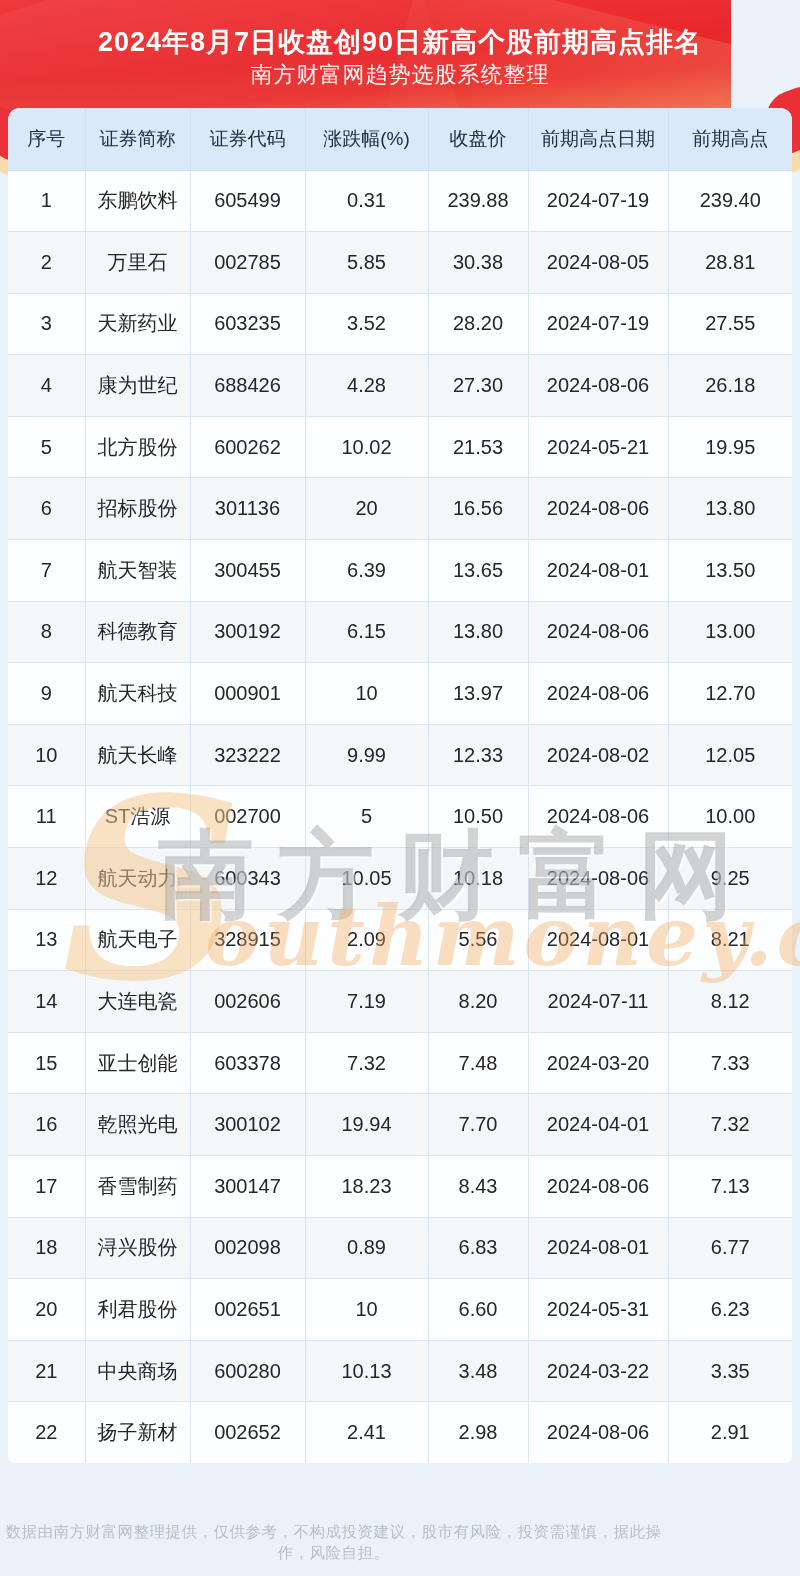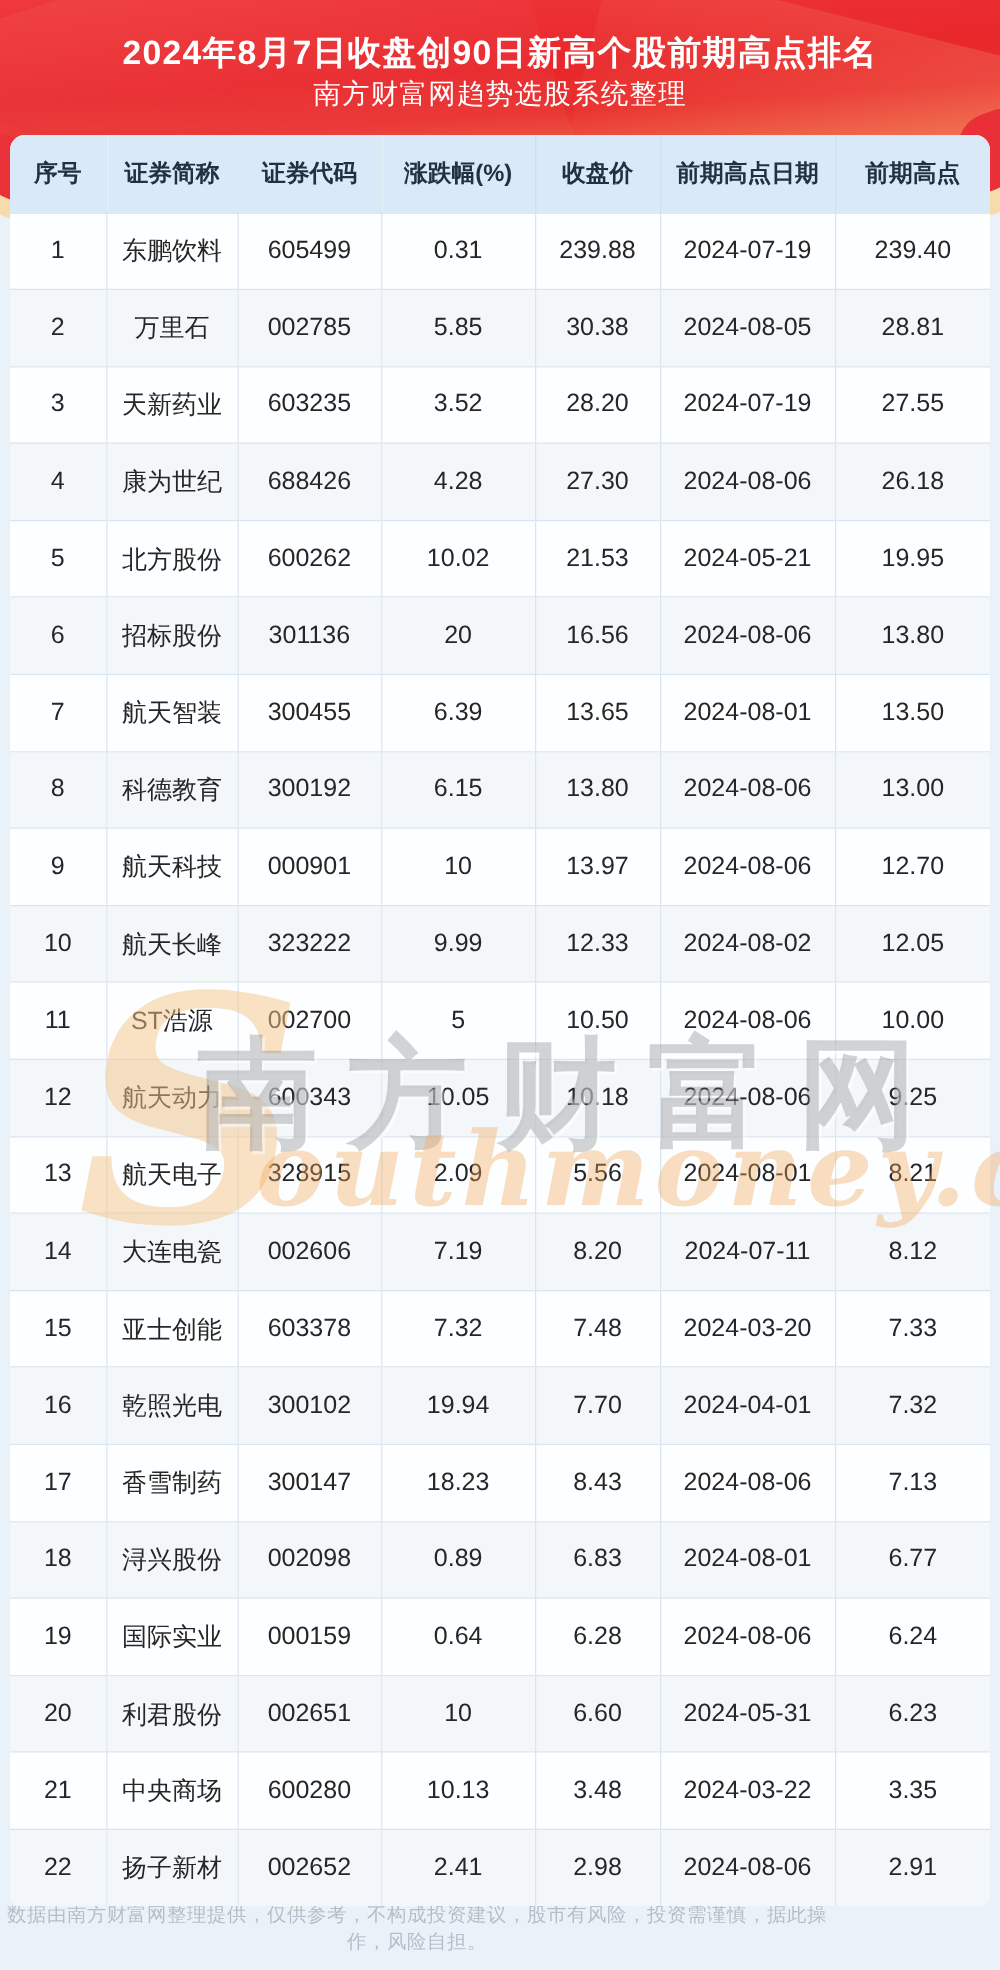--- a/index.html
+++ b/index.html
@@ -8,21 +8,21 @@
     position: relative;
     width: 800px; height: 1576px;
     background: #eaf2f9;
     font-family: "Liberation Sans", "DejaVu Sans", sans-serif;
     overflow: hidden;
   }
 
   
   .banner {
     position: absolute; top: 0; left: 0;
-    width: 800px; height: 164px;
+    width: 731px; height: 164px;
     background: linear-gradient(176deg,
       #ef393c 0%, #e8272b 38%, #e9302e 55%,
       #ef6d4a 78%, #f5ab73 90%, #f8d9a6 100%);
     overflow: hidden;
   }
   .banner .deco1 {
     position: absolute; left: -60px; top: -40px;
     width: 500px; height: 260px;
     background: linear-gradient(35deg, rgba(255,255,255,0.10), rgba(255,255,255,0));
     transform: rotate(-18deg);
@@ -86,21 +86,21 @@
   }
   th, td {
     border: 1px solid #d9e5f0;
     text-align: center; vertical-align: middle;
     overflow: hidden; white-space: nowrap;
   }
   thead th {
     height: 62px;
     background: #d9e9f8;
     color: #22303f;
-    font-size: 19px; font-weight: 700;
+    font-size: 19px; font-weight: 400;
     border-color: #cfe0f0;
   }
   tbody td {
     height: 61.6px;
     color: #262626;
     font-size: 20px;
     background: #fdfeff;
   }
   tbody tr:nth-child(even) td { background: #f3f7fa; }
   table tr th:first-child, table tr td:first-child { border-left: none; }
@@ -338,29 +338,20 @@
         <tr>
           <td>18</td>
           <td>浔兴股份</td>
           <td>002098</td>
           <td>0.89</td>
           <td>6.83</td>
           <td>2024-08-01</td>
           <td>6.77</td>
         </tr>
         <tr>
-          <td>19</td>
-          <td>国际实业</td>
-          <td>000159</td>
-          <td>0.64</td>
-          <td>6.28</td>
-          <td>2024-08-06</td>
-          <td>6.24</td>
-        </tr>
-        <tr>
           <td>20</td>
           <td>利君股份</td>
           <td>002651</td>
           <td>10</td>
           <td>6.60</td>
           <td>2024-05-31</td>
           <td>6.23</td>
         </tr>
         <tr>
           <td>21</td>

